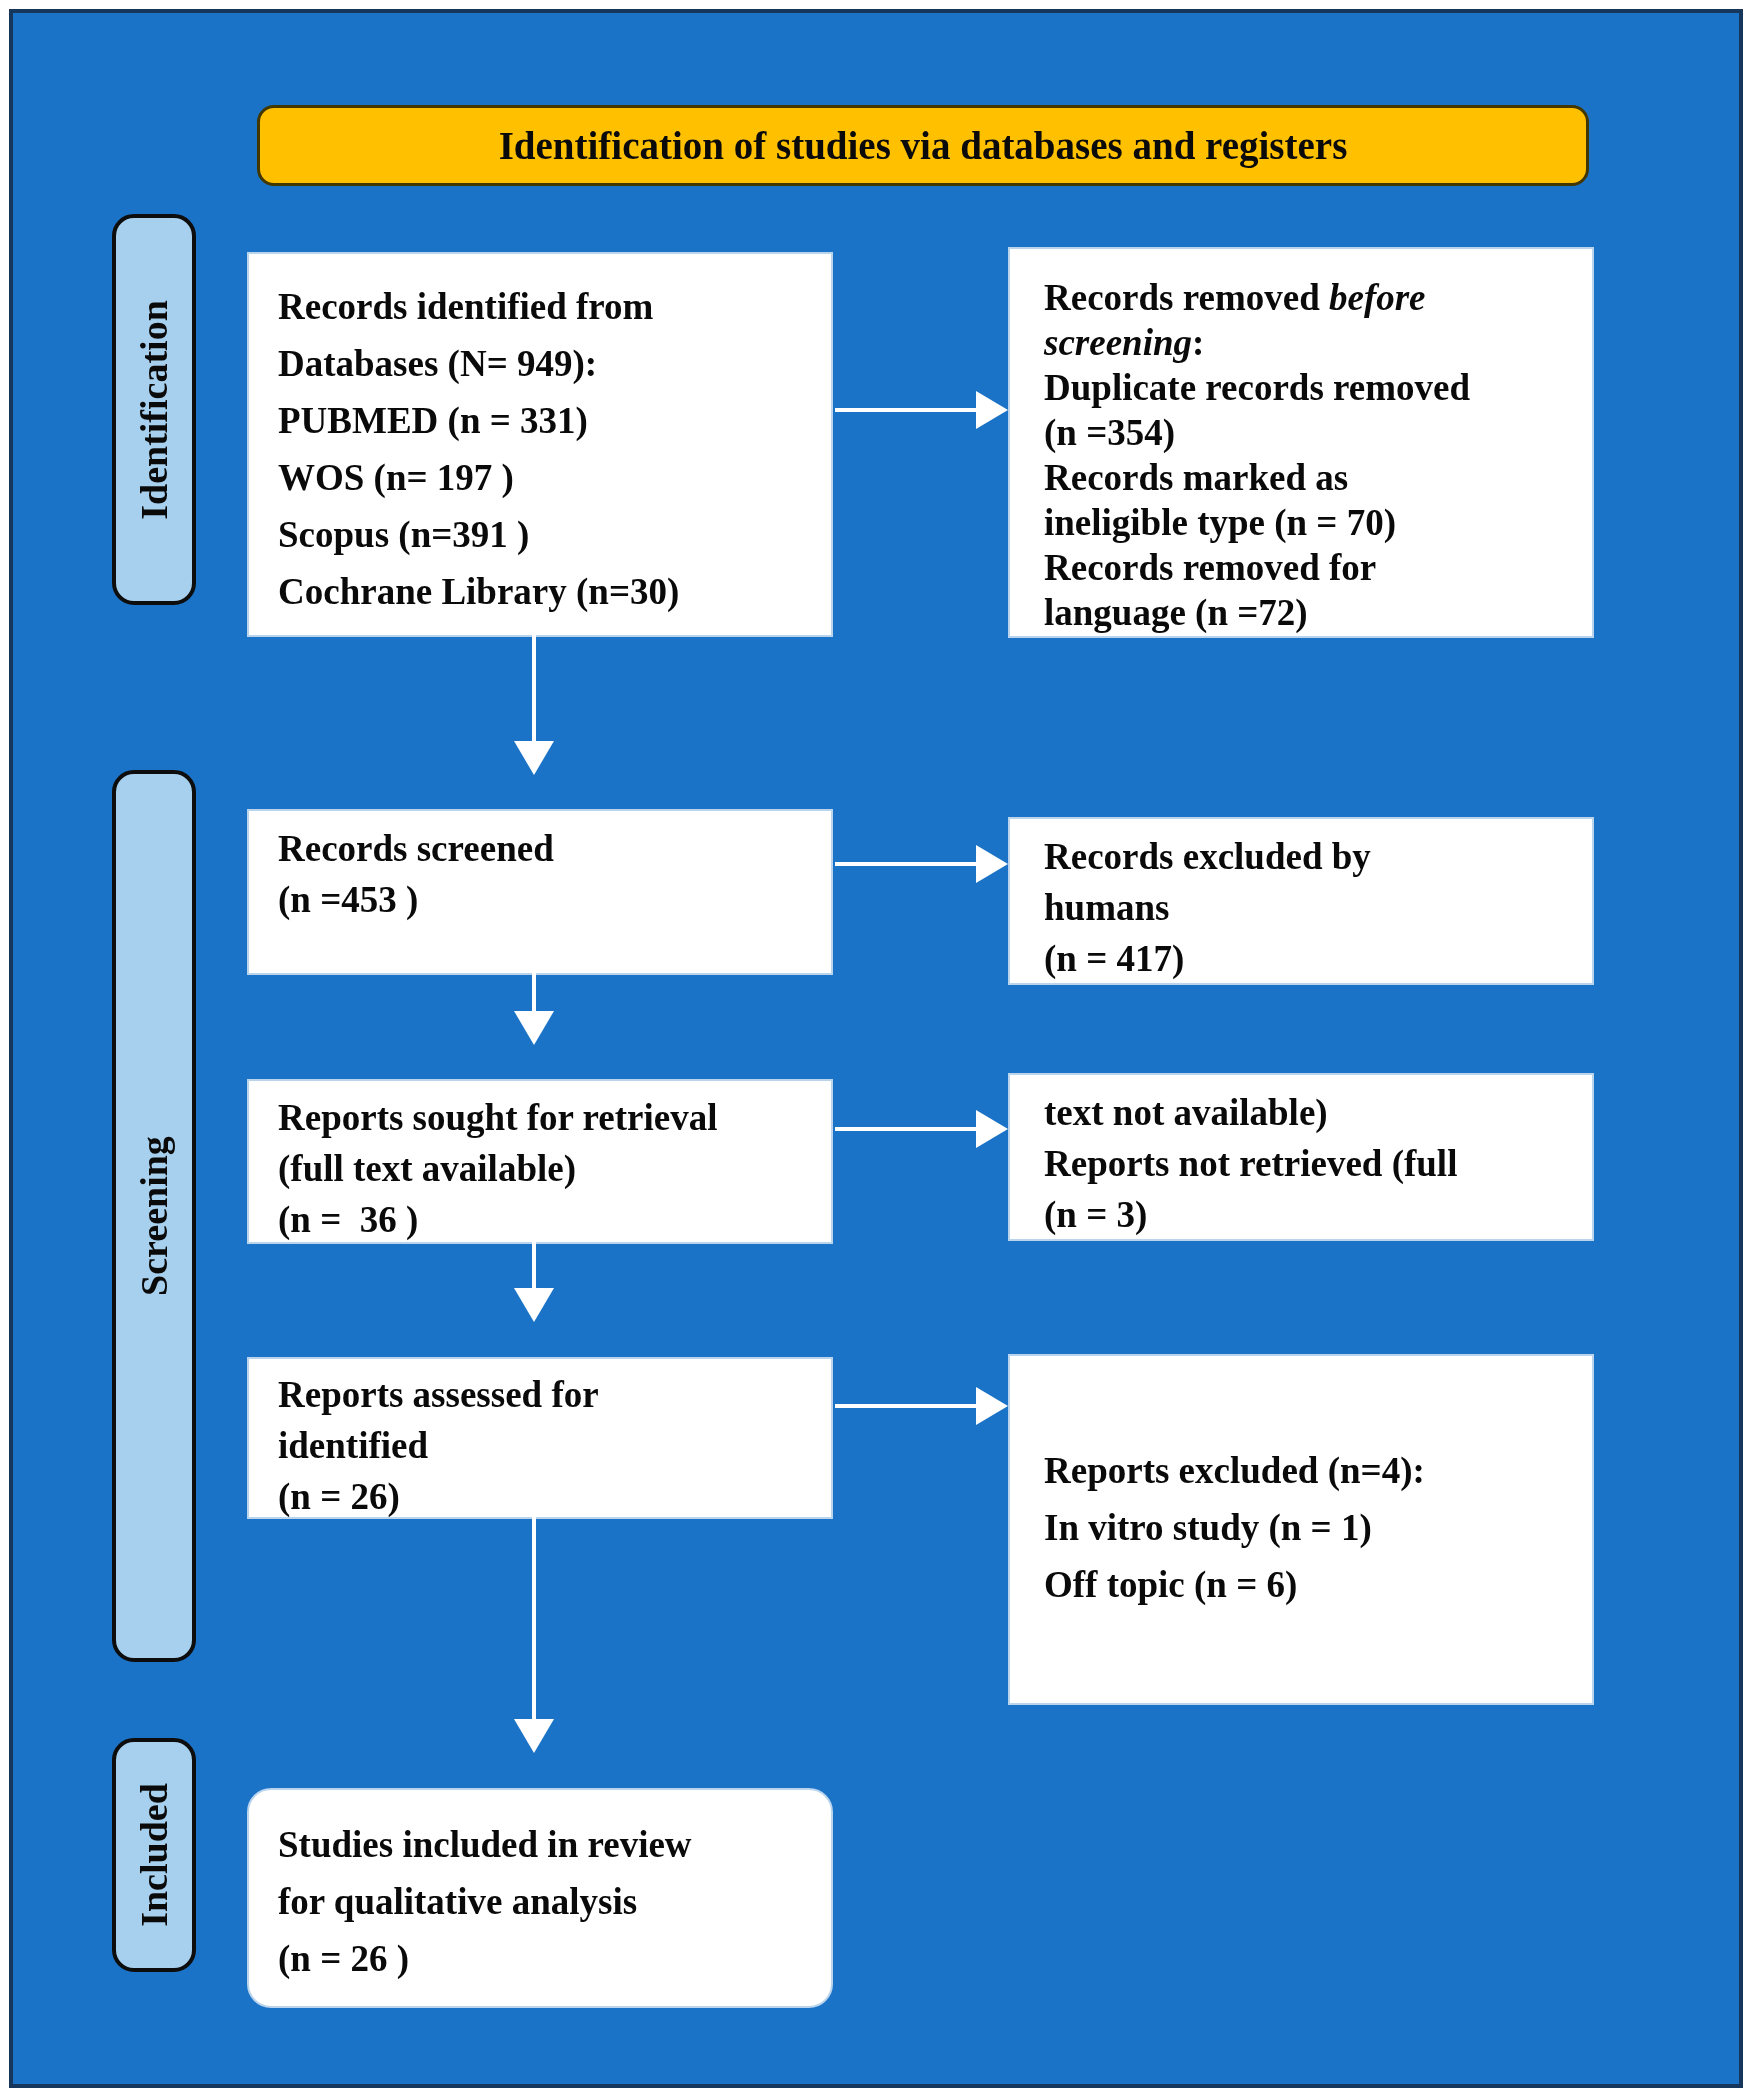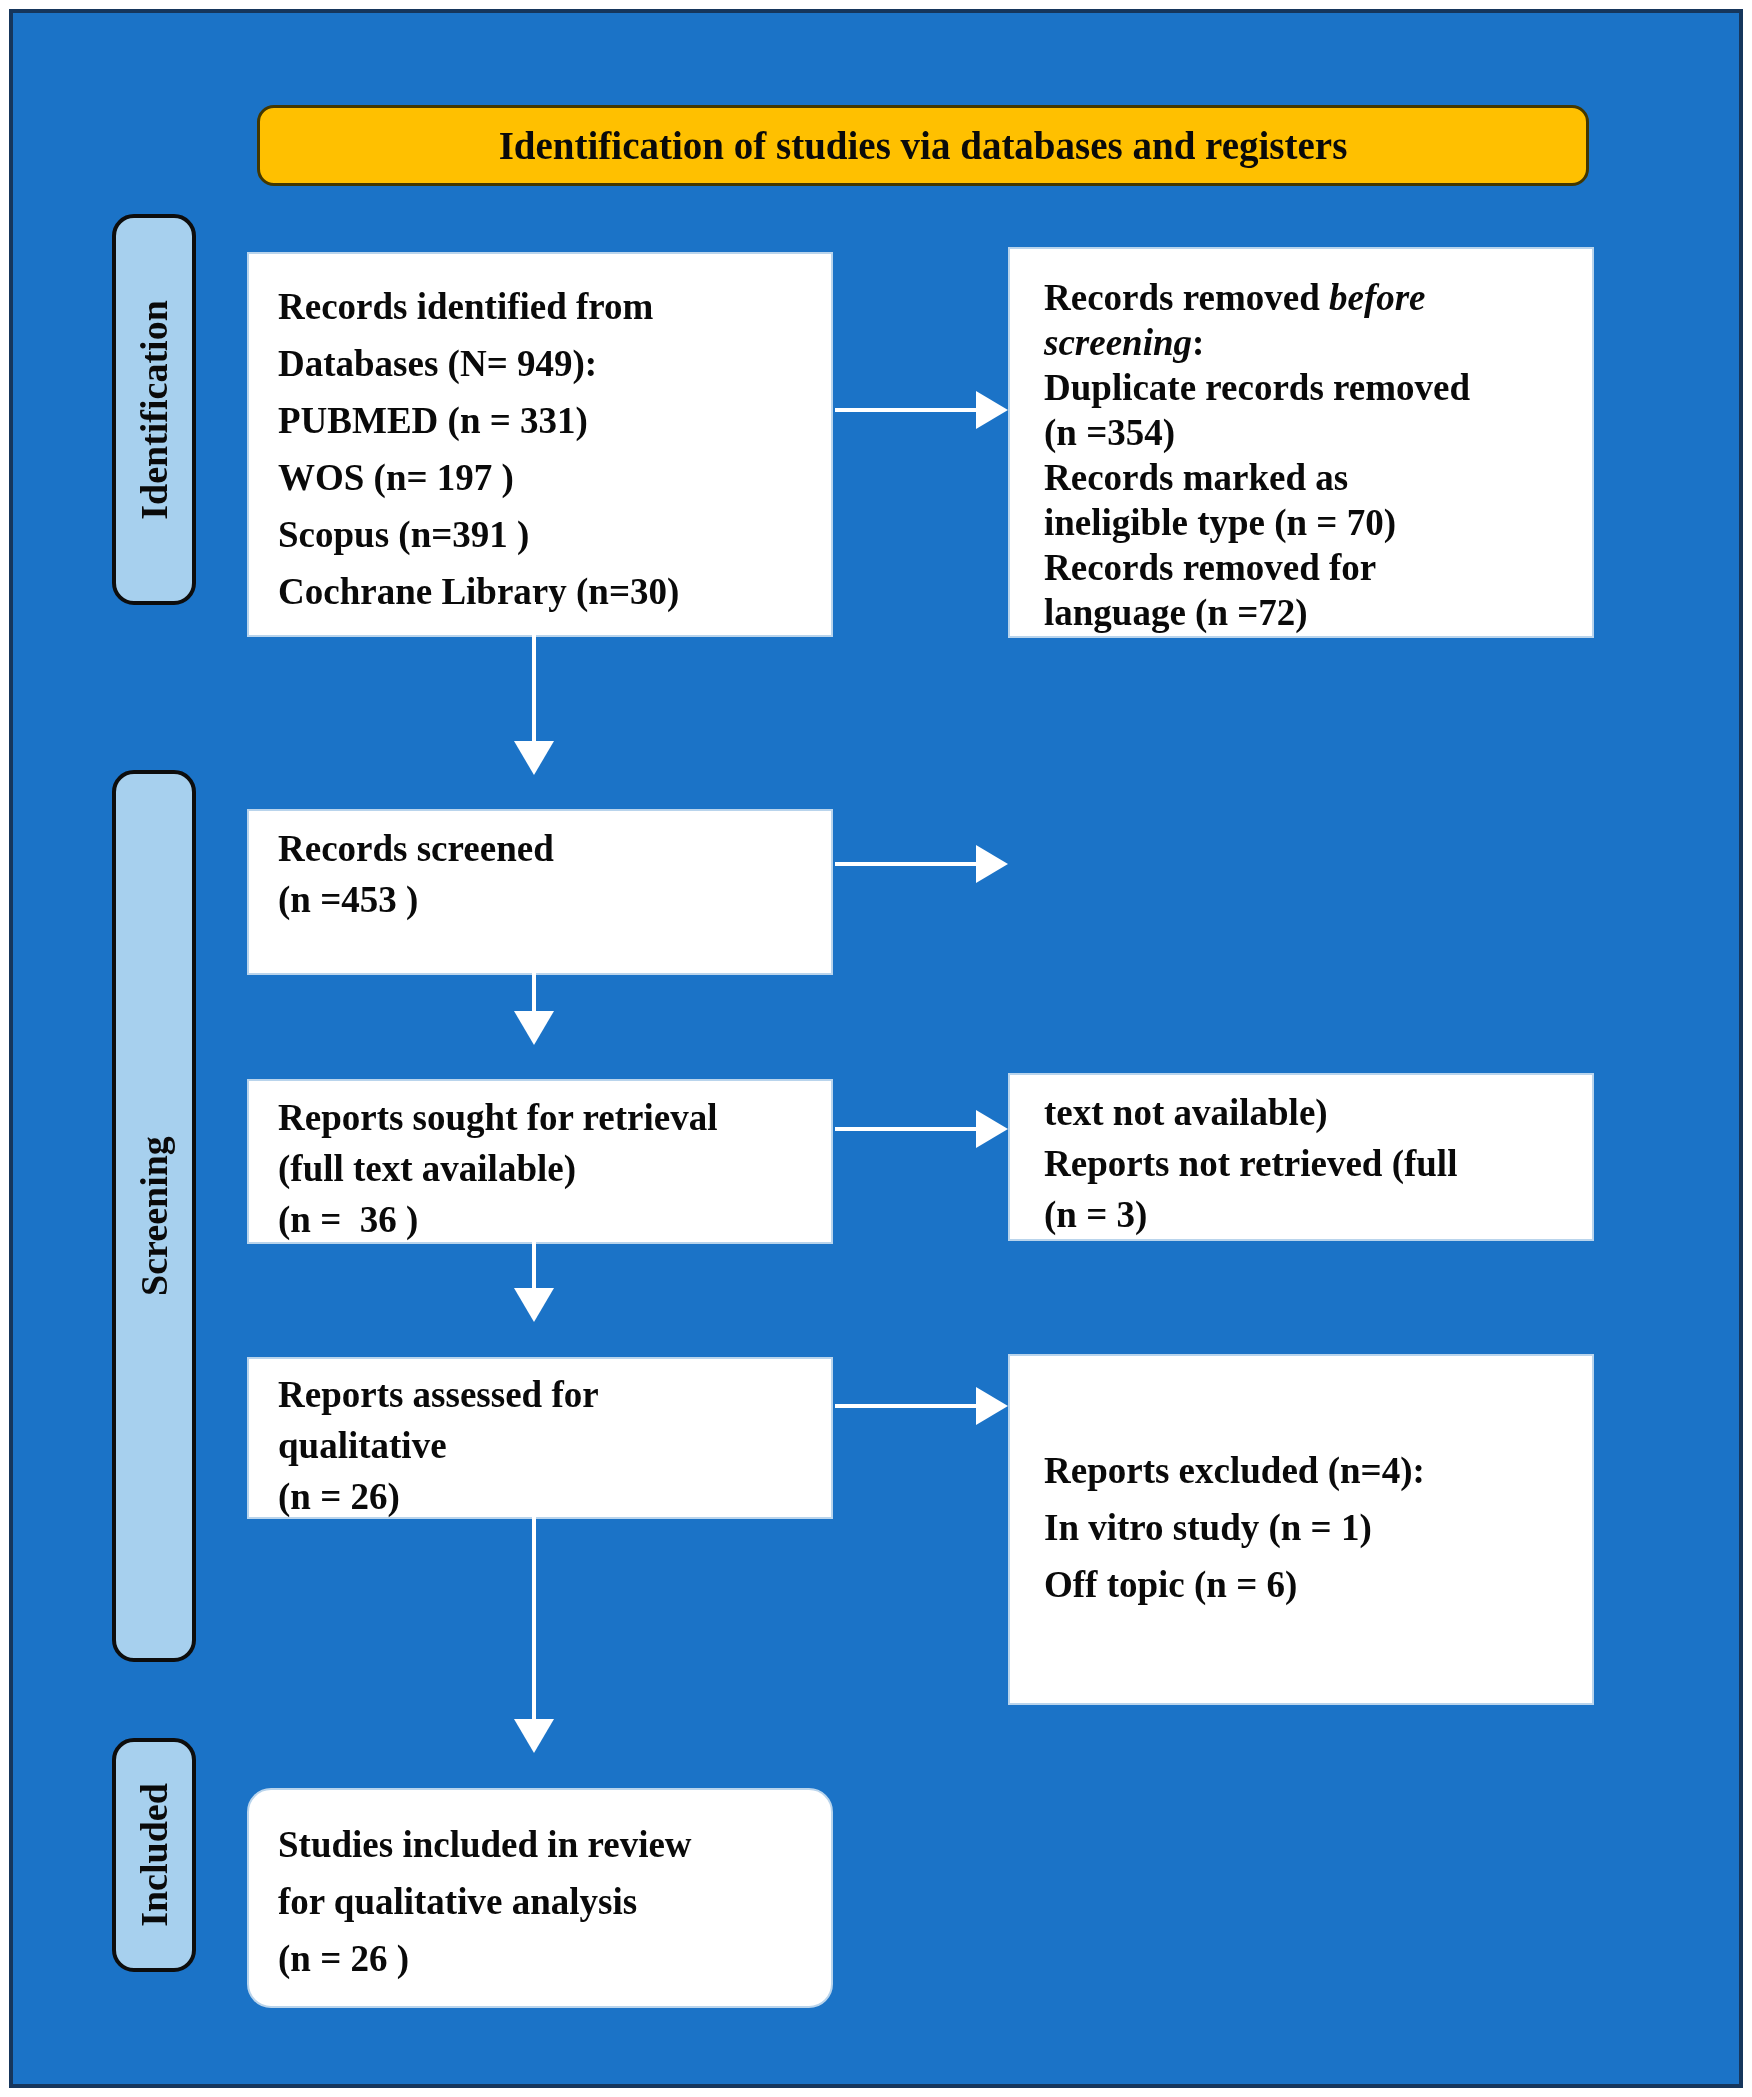--- a/index.html
+++ b/index.html
@@ -111,36 +111,41 @@
     <div class="ln">ineligible type (n = 70)</div>
     <div class="ln">Records removed for</div>
     <div class="ln">language (n =72)</div>
   </div>
 
   <div class="wbox col-l" style="top:774px;height:166px;padding:12.2px 18.3px 0 29px;font-size:37px;line-height:51px;">
     <div class="ln">Records screened</div>
     <div class="ln">(n =453 )</div>
   </div>
 
+  <div class="wbox col-r" style="top:782px;height:168px;padding:12.2px 18.3px 0 34px;font-size:37px;line-height:51px;">
+    <div class="ln">Records excluded by</div>
+    <div class="ln">humans</div>
+    <div class="ln">(n = 417)</div>
+  </div>
 
   <div class="wbox col-l" style="top:1044px;height:165px;padding:11px 12.2px 0 29px;font-size:37px;line-height:51px;">
     <div class="ln">Reports sought for retrieval</div>
     <div class="ln">(full text available)</div>
     <div class="ln">(n =  36 )</div>
   </div>
 
   <div class="wbox col-r" style="top:1038px;height:168px;padding:12.2px 12.2px 0 34px;font-size:37px;line-height:51px;">
     <div class="ln">text not available)</div>
     <div class="ln">Reports not retrieved (full</div>
     <div class="ln">(n = 3)</div>
   </div>
 
   <div class="wbox col-l" style="top:1322px;height:162px;padding:9.8px 18.3px 0 29px;font-size:37px;line-height:51px;">
     <div class="ln">Reports assessed for</div>
-    <div class="ln">qualitative</div>
+    <div class="ln">identified</div>
     <div class="ln">(n = 26)</div>
   </div>
 
   <div class="wbox col-r" style="top:1319px;height:351px;padding:86px 18.3px 0 34px;font-size:37px;line-height:57px;">
     <div class="ln">Reports excluded (n=4):</div>
     <div class="ln">In vitro study (n = 1)</div>
     <div class="ln">Off topic (n = 6)</div>
   </div>
 
   <div class="wbox col-l" style="top:1753px;height:220px;padding:26px 18.3px 0 29px;font-size:37px;line-height:57px;border-radius:24px;">

